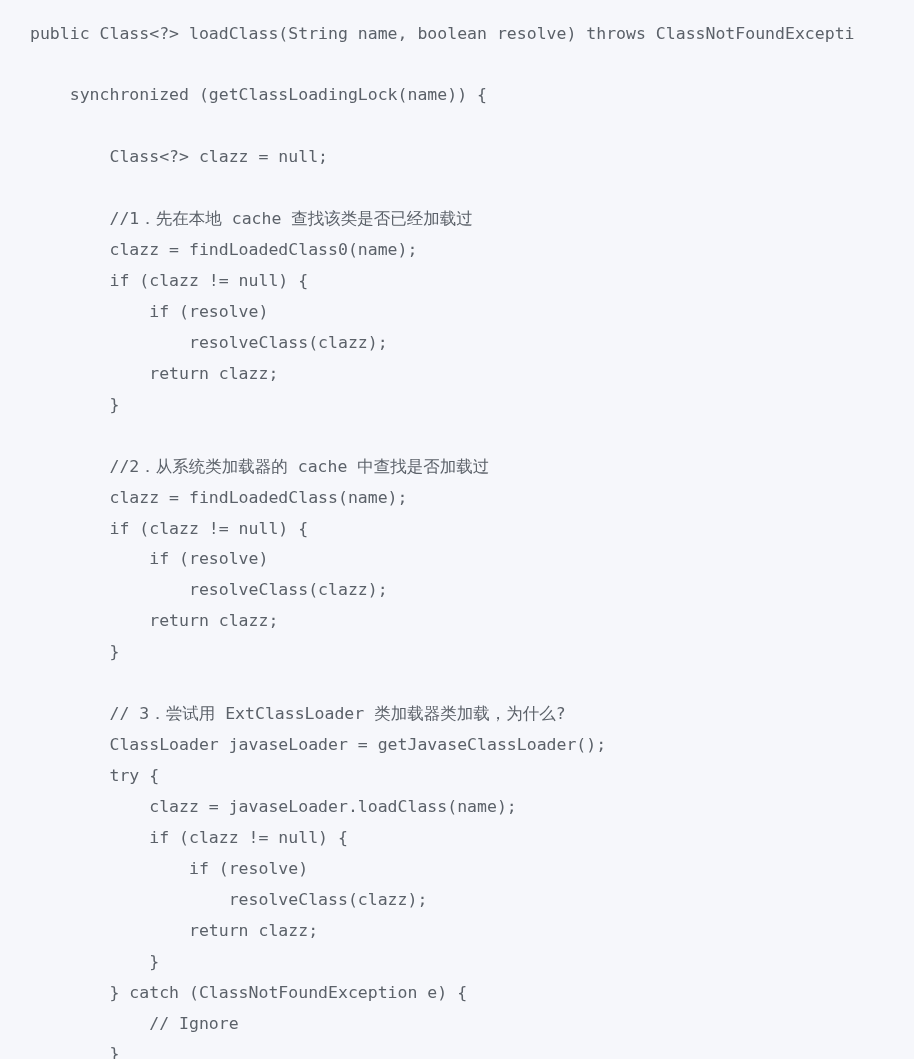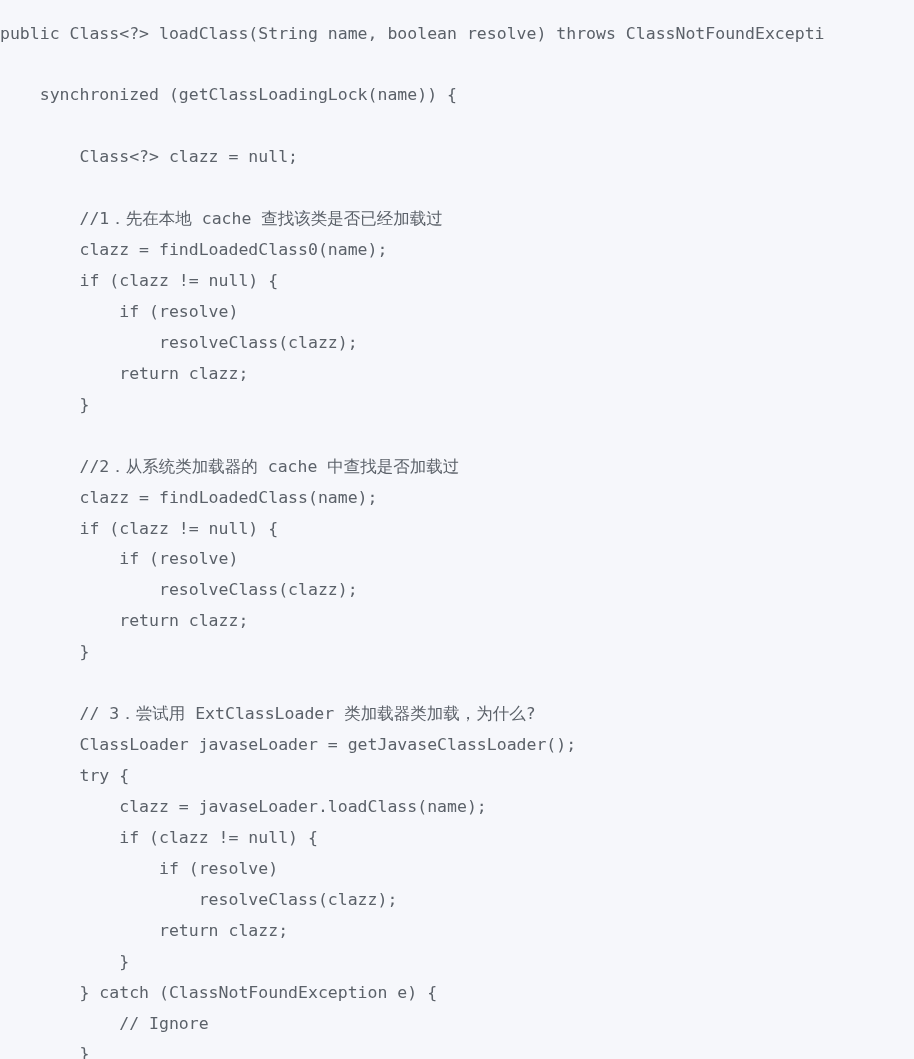--- a/index.html
+++ b/index.html
@@ -37,20 +37,21 @@
     letter-spacing: 0px;
     -webkit-font-smoothing: antialiased;
   }
   .code-line {
     display: block;
     height: 30.95px;
     white-space: pre;
     overflow: hidden;
     text-overflow: clip;
     font-family: "DejaVu Sans Mono", "Liberation Mono", monospace;
+    padding-left: 30px;
   }
   .code-line.blank {
     color: transparent;
   }
   
   .code-line {
     font-variant-ligatures: none;
   }
 </style>
 </head>

